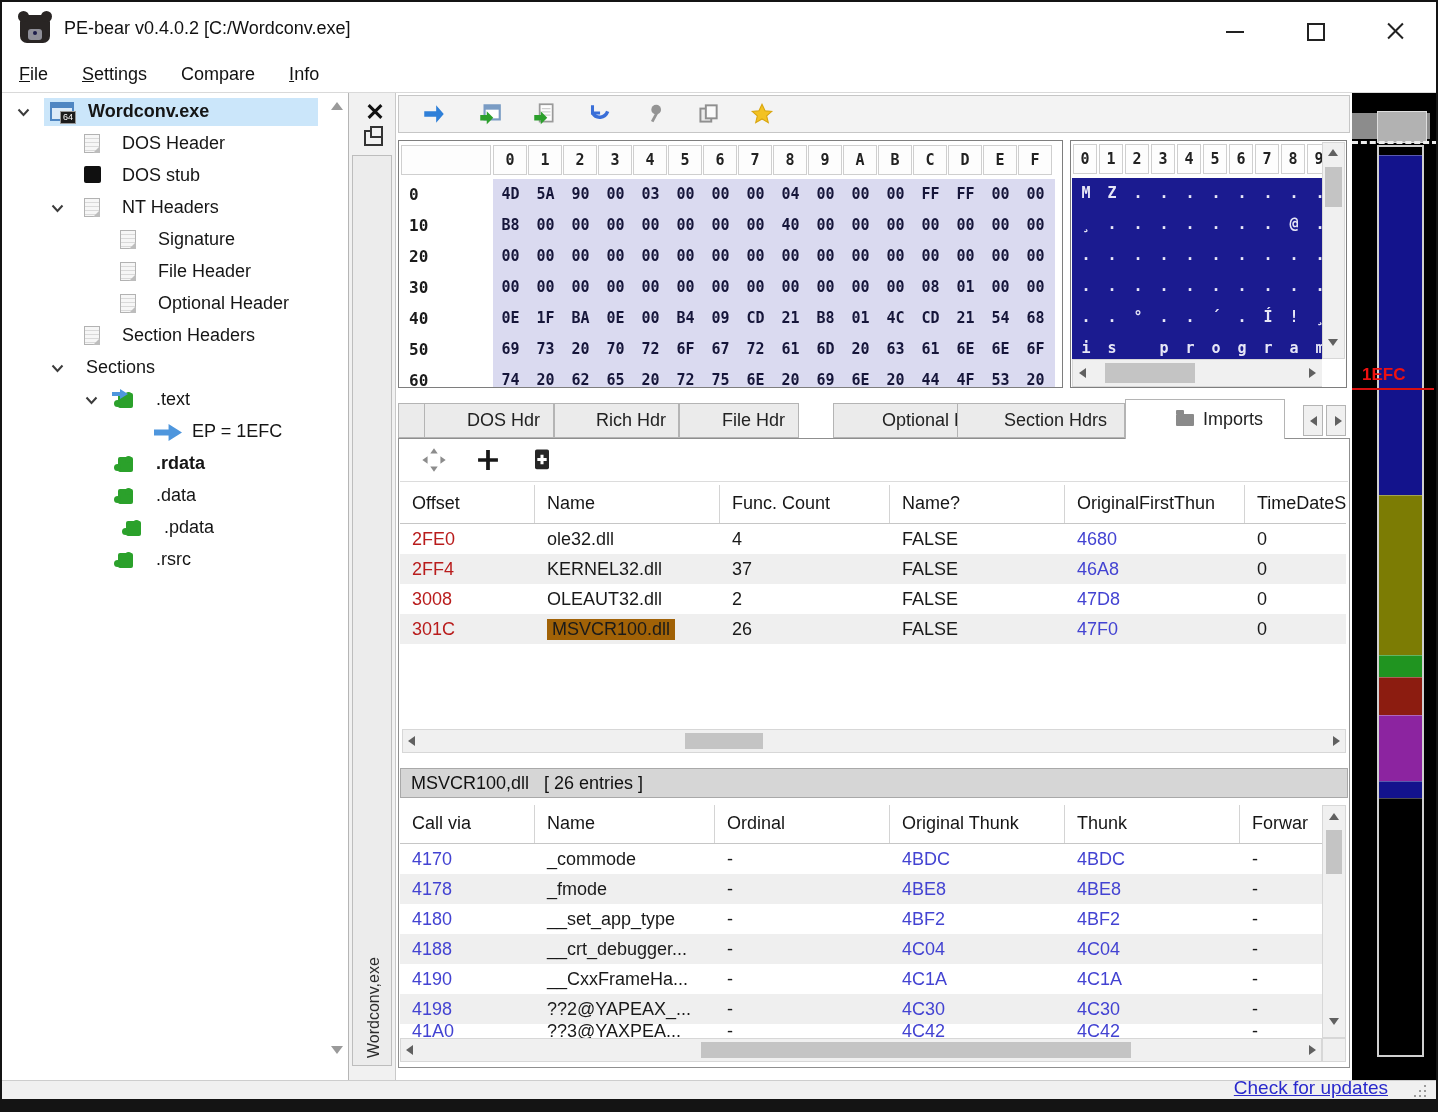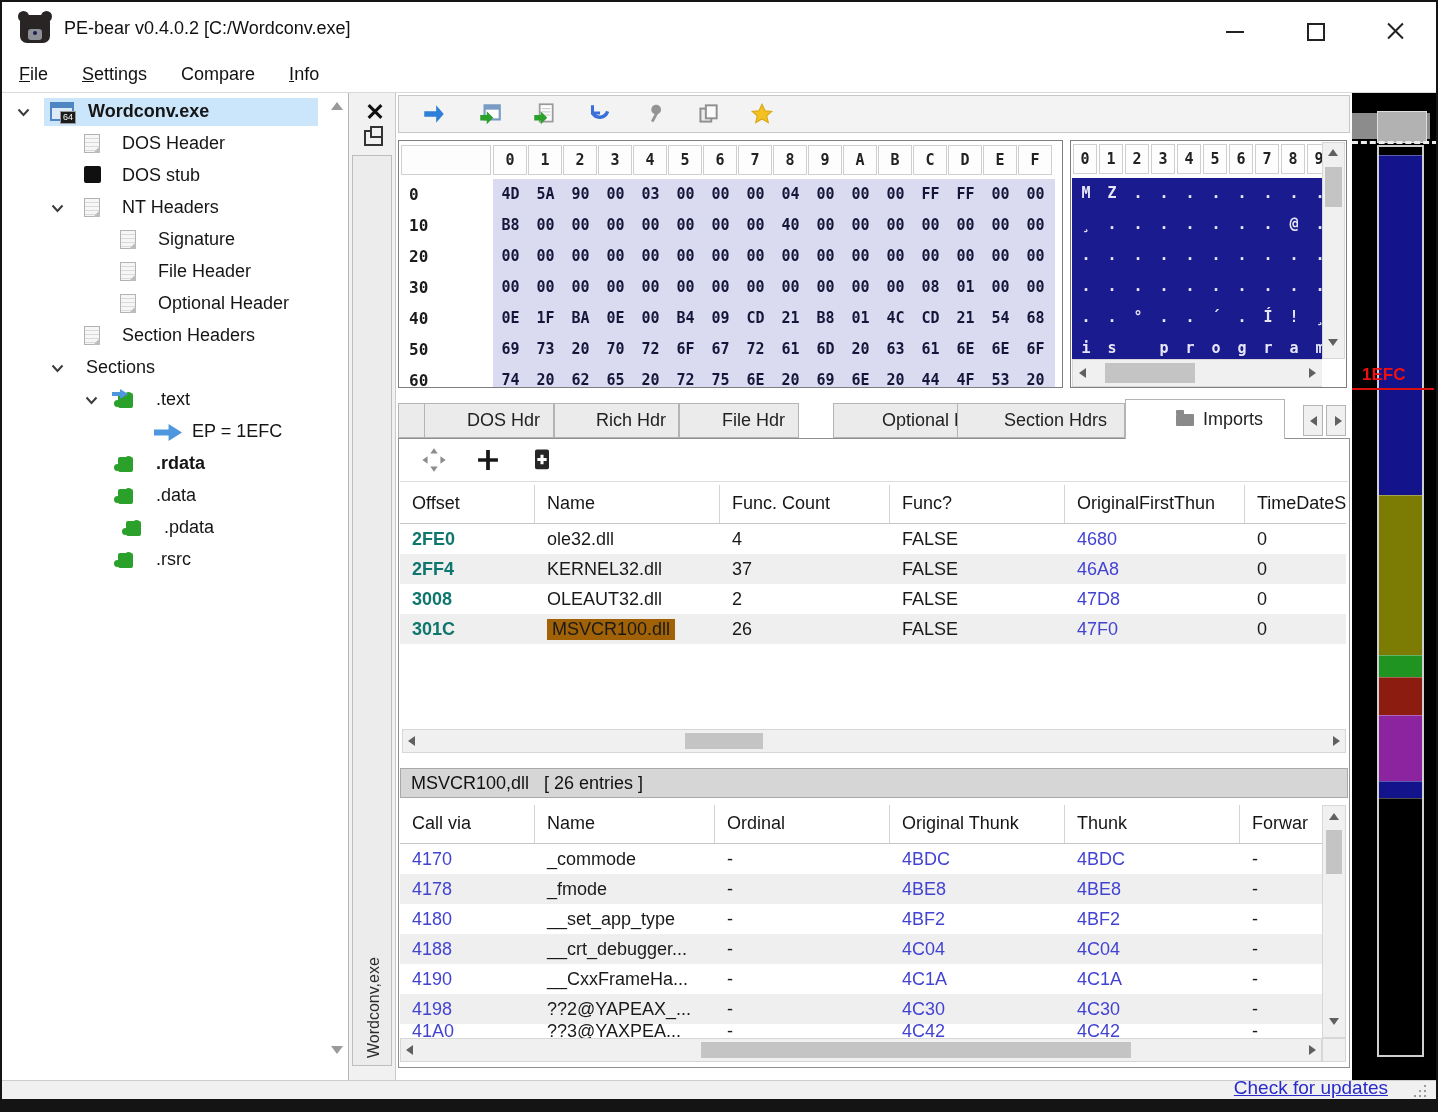--- a/index.html
+++ b/index.html
@@ -100,21 +100,21 @@
   .contentbox{position:absolute;left:398px;top:438px;width:952px;height:630px;background:#fff;border:1px solid #8f8f8f;box-sizing:border-box;}
   .sub-icon{position:absolute;top:446px;width:28px;height:28px;cursor:pointer;}
   .subsep{position:absolute;left:400px;top:481px;width:948px;height:1px;background:#dcdcdc;}
 
   .table{position:absolute;overflow:hidden;background:#fff;}
   .trow{display:flex;height:30px;align-items:center;}
   .trow.head{height:38px;border-bottom:1px solid #c6c6c6;}
   .trow.alt{background:#efefef;}
   .tcell{flex:none;padding-left:12px;font-size:18px;white-space:nowrap;overflow:hidden;box-sizing:border-box;}
   .trow.head .tcell{border-right:1px solid #d4d4d4;height:100%;line-height:37px;color:#161616;}
-  .c-green{color:#0f766e;font-weight:bold;}
+  .c-green{color:#b91c1c;}
   .c-blue{color:#4343d2;}
   .namesel{background:#a16207;padding:1px 5px;}
   .dllbar{position:absolute;left:400px;top:768px;width:948px;height:30px;background:#d6d6d6;border:1px solid #a9a9a9;box-sizing:border-box;
           font-size:18px;line-height:28px;padding-left:10px;white-space:pre;color:#111;}
 
   
   .viz{position:absolute;left:1352px;top:93px;width:86px;height:987px;background:#000;}
   .viz-band{position:absolute;left:0;top:20px;width:78px;height:26px;background:#8c8c8c;}
   .viz-band-in{position:absolute;left:25px;top:18px;width:48px;height:30px;background:#b2b2b2;border:1px solid #dedede;}
   .viz-dash{position:absolute;left:0;top:48px;width:86px;border-top:3px dashed #ededed;}
@@ -530,21 +530,21 @@
         <rect x="6" y="3" width="12" height="17" rx="1.5" fill="#262626"></rect>
         <path d="M10.7 7.5 h2.6 v2.8 H16 v2.6 h-2.7 v2.8 h-2.6 v-2.8 H8 v-2.6 h2.7 Z" fill="#fff"></path>
       </svg></span>
   <div class="subsep"></div>
 
   <div class="table" id="importsTable" style="left:400px;top:485px;width:946px;height:160px;">
       <div class="trow head">
         <div class="tcell" style="width: 135px;">Offset</div>
         <div class="tcell" style="width: 185px;">Name</div>
         <div class="tcell" style="width: 170px;">Func. Count</div>
-        <div class="tcell" style="width: 175px;">Func?</div>
+        <div class="tcell" style="width: 175px;">Name?</div>
         <div class="tcell" style="width: 180px;">OriginalFirstThun</div>
         <div class="tcell" style="width: 120px;">TimeDateS</div>
       </div>
       <div class="trow">
         <div class="tcell c-green" style="width: 135px;">2FE0</div>
         <div class="tcell " style="width: 185px;">ole32.dll</div>
         <div class="tcell " style="width: 170px;">4</div>
         <div class="tcell " style="width: 175px;">FALSE</div>
         <div class="tcell c-blue" style="width: 180px;">4680</div>
         <div class="tcell " style="width: 120px;">0</div>

